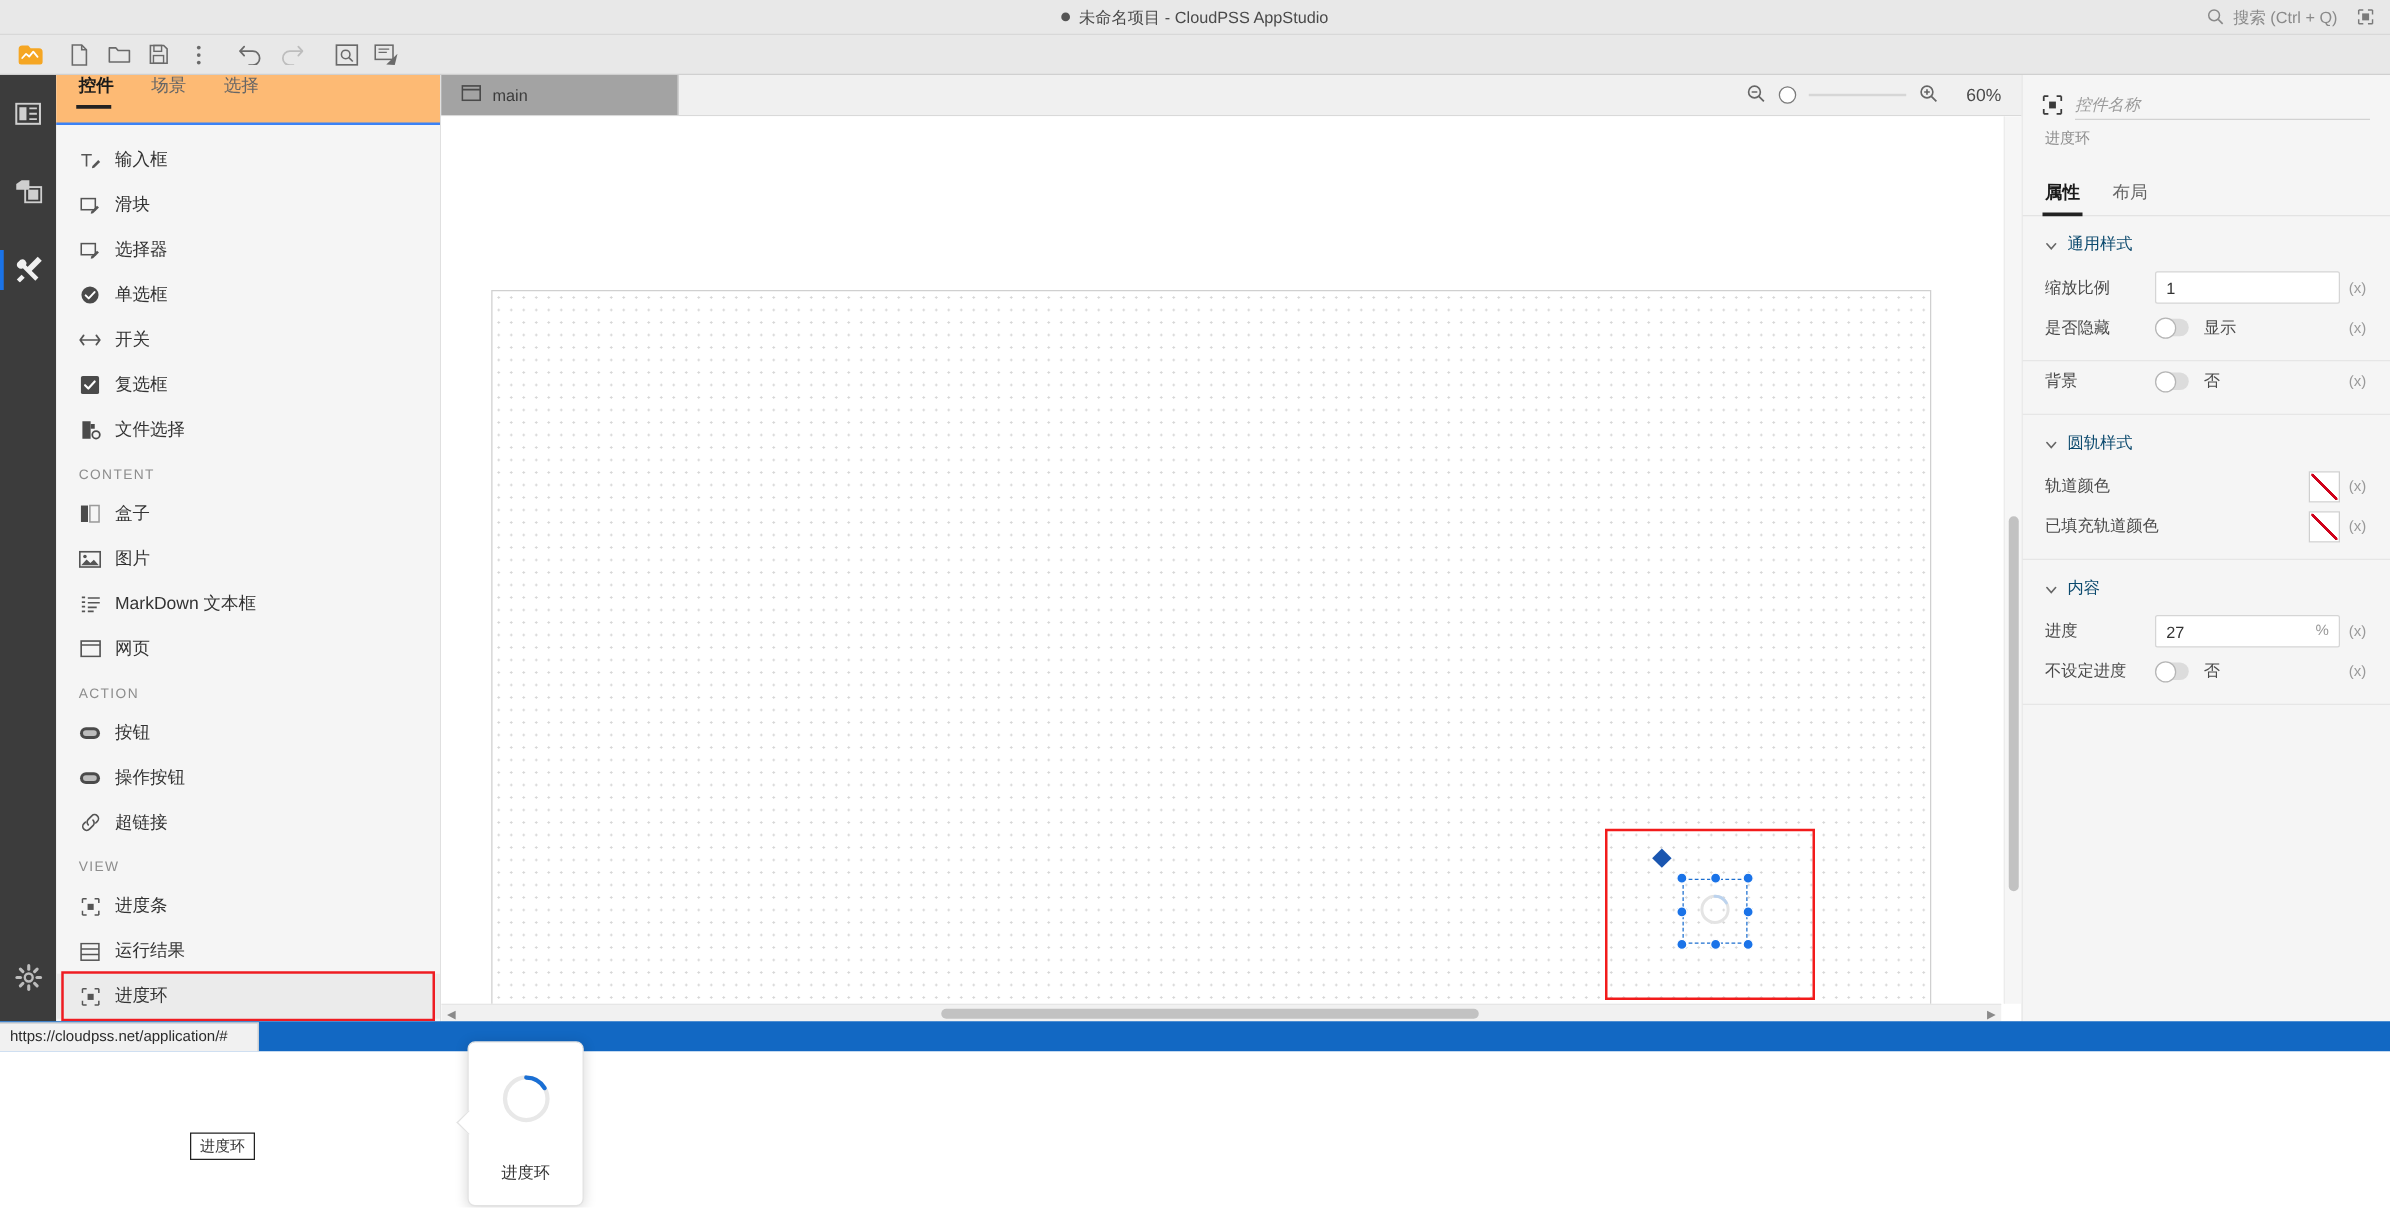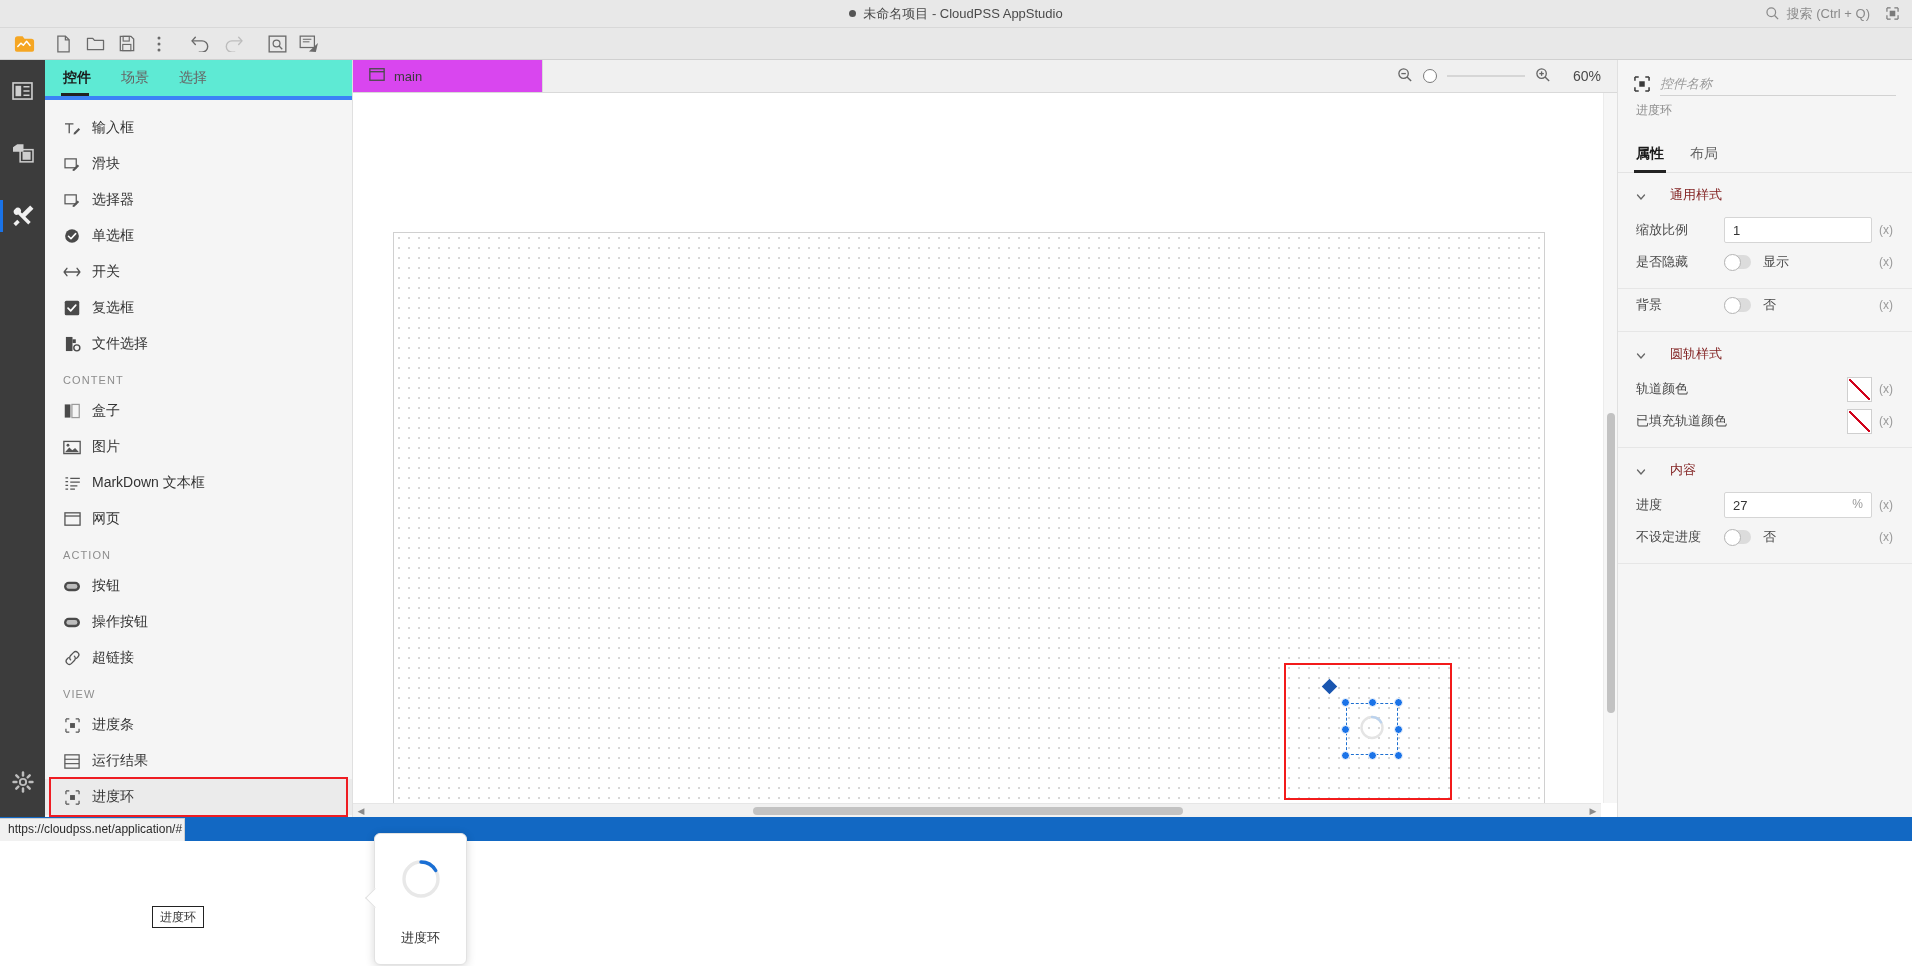--- a/index.html
+++ b/index.html
@@ -47,22 +47,22 @@
   .rail-item { width:45px; height:36px; display:flex; align-items:center; justify-content:center;
                position:relative; }
   .rail-item.active::before {
     content:""; position:absolute; left:0; top:2px; bottom:2px; width:3px; background:#1a73e8;
   }
   .rail-bottom { margin-top:auto; margin-bottom:16px; }
 
   
   .palette { width:308px; background:#f5f5f5; border-right:1px solid #e0e0e0;
              display:flex; flex-direction:column; flex:0 0 308px; position:relative;}
-  .pal-tabs { display:flex; gap:0; padding:0 14px; height:40px; align-items:flex-end;
-              border-bottom:4px solid #3b82f6; background:#5eead4; flex:0 0 40px;}
+  .pal-tabs { display:flex; gap:0; padding:0 14px; height:40px; align-items:flex-start;
+              border-bottom:2px solid #3b82f6; background:#fdba74; flex:0 0 40px;}
   .pal-tab { font-size:14px; color:#666; padding:0 12px 9px 4px; margin-right:14px;
              position:relative; }
   .pal-tab.active { color:#1a1a1a; font-weight:bold; }
   .pal-tab.active::after { content:""; position:absolute; left:2px; right:14px; bottom:0;
              height:3px; background:#222; }
   .pal-list { flex:1 1 auto; overflow:hidden; padding-top:10px; }
   .pal-group { font-size:11px; color:#8d8d8d; letter-spacing:1.1px;
                padding:12px 0 7px 18px; font-weight:normal;}
   .pal-item { display:flex; align-items:center; gap:11px; height:36px; padding-left:18px;
               font-size:14px; color:#333; position:relative; }
@@ -95,21 +95,21 @@
   }
   .flyout .ring-prev { margin-top:6px; }
   .flyout .cap { font-size:13px; color:#333; margin-top:26px; }
 
   
   .center { flex:1 1 auto; display:flex; flex-direction:column; min-width:0; background:#fff;
             position:relative;}
   .tabbar { height:33px; background:#f0f0f0; border-bottom:1px solid #d9d9d9;
             display:flex; align-items:stretch; flex:0 0 33px; position:relative;}
   .doc-tab { display:flex; align-items:center; gap:9px; padding:0 20px 0 16px;
-             background:#d946ef; font-size:13px; color:#3b3b3b;
+             background:#a3a3a3; font-size:13px; color:#3b3b3b;
              border-right:1px solid #d9d9d9; min-width:190px;}
   .zoomctl { margin-left:auto; display:flex; align-items:center; gap:10px; padding-right:16px; }
   .zoom-slider { width:78px; height:2px; background:#d6d6d6; position:relative; }
   .zoom-knob { width:14px; height:14px; border-radius:50%; border:1.6px solid #7a7a7a;
                background:#fff; position:relative; }
   .zoom-pct { font-size:14px; color:#4a4a4a; min-width:40px; text-align:right; }
 
   .canvas-wrap { flex:1 1 auto; position:relative; overflow:hidden; background:#fff; }
   .stage {
     position:absolute; left:40px; top:139px; width:1152px; height:655px;
@@ -151,22 +151,22 @@
                 font-family:"Liberation Sans", sans-serif; font-style:italic;}
   .name-input::placeholder { color:#9a9a9a; font-style:italic; }
   .props-sub { padding:6px 16px 0 18px; font-size:12px; color:#8c8c8c; }
   .props-tabs { display:flex; padding:16px 16px 0 18px; border-bottom:1px solid #e3e3e3;
                 margin-top:10px; }
   .ptab { font-size:14px; color:#666; padding-bottom:9px; margin-right:26px; position:relative;}
   .ptab.active { color:#1a1a1a; font-weight:bold; }
   .ptab.active::after { content:""; position:absolute; left:-2px; right:-2px; bottom:-1px;
                 height:3px; background:#222; }
   .psec { border-bottom:1px solid #e6e6e6; padding:0 0 10px 0;}
-  .psec-head { display:flex; align-items:center; gap:24px; padding:13px 16px 10px 18px;
-               font-size:13px; color:#7f1d1d; }
+  .psec-head { display:flex; align-items:center; gap:8px; padding:13px 16px 10px 18px;
+               font-size:13px; color:#0c4a6e; }
   .chev { width:10px; height:10px; flex:0 0 10px; }
   .prow { display:flex; align-items:center; padding:4px 12px 4px 18px; height:32px; }
   .plabel { font-size:13px; color:#4a4a4a; width:88px; flex:0 0 88px; }
   .pfield { flex:1 1 auto; display:flex; align-items:center; }
   .ptext { width:100%; height:26px; border:1px solid #d5d5d5; background:#fff; border-radius:2px;
            font-size:13px; color:#333; padding:0 8px; outline:none;
            font-family:"Liberation Sans", sans-serif; position:relative;}
   .pinput-wrap { position:relative; width:100%; }
   .unit { position:absolute; right:9px; top:5px; font-size:12px; color:#999; }
   .pexpr { width:28px; flex:0 0 28px; text-align:center; font-size:12px; color:#9a9a9a; }
@@ -183,21 +183,21 @@
   .prow.colorrow .plabel { width:auto; flex:0 0 auto; min-width:110px;}
 
   
   .status {
     height:24px; background:#1268c3; color:#fff; display:flex; align-items:center;
     font-size:12px; padding-left:6px; gap:18px; flex:0 0 24px; position:relative;
   }
   .st-item { display:flex; align-items:center; gap:5px; }
   .linkhint {
     position:absolute; left:0; bottom:0; background:#f1f1f1; color:#2b2b2b;
-    font-size:12px; padding:2px 2px 3px 8px; border:1px solid #cfcfcf; border-left:none;
+    font-size:12px; padding:2px 24px 3px 8px; border:1px solid #cfcfcf; border-left:none;
     border-bottom:none; line-height:17px; z-index:5;
   }
   svg { shape-rendering:geometricPrecision; }
 </style>
 </head>
 <body>
 
 <div class="app">
 
   <div class="titlebar">

